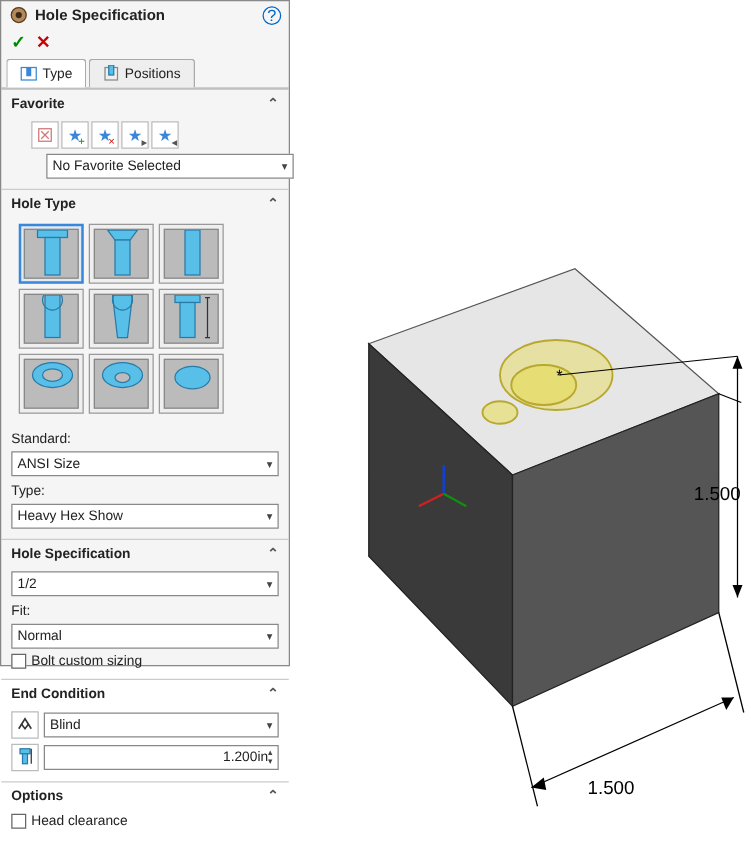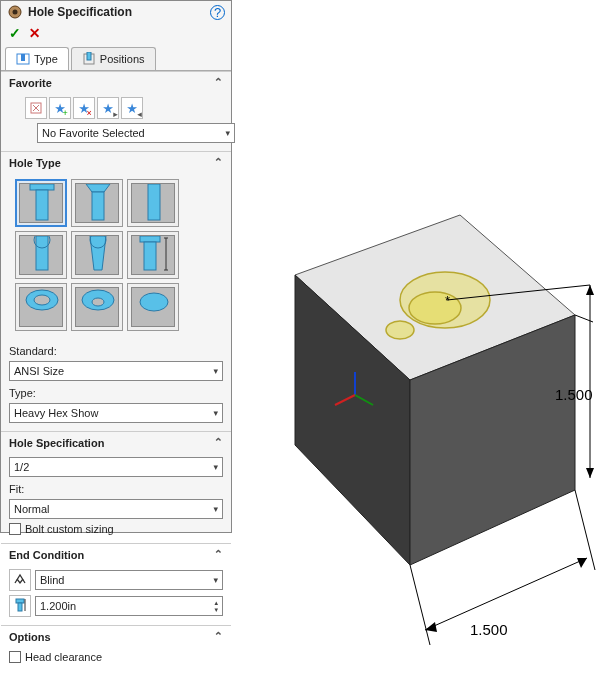--- a/index.html
+++ b/index.html
@@ -31,21 +31,21 @@
   .hole-grid { display:grid; grid-template-columns: repeat(3, 52px); gap:4px; padding: 2px 0 8px 6px;}
   .hole-btn { width:52px; height:48px; border:1px solid #999; background:#efefef; display:flex; align-items:center; justify-content:center; cursor:pointer; position:relative;}
   .hole-btn.selected { border:2px solid #3a87d9; background:#dfeaf5;}
   .hole-inner { width:44px; height:40px; background:#bbb; border:1px solid #888; position:relative; overflow:hidden;}
   .checkbox-row { display:flex; align-items:center; gap:4px; }
   .checkbox { width:12px; height:12px; border:1px solid #666; background:#fff; }
   .end-row { display:flex; gap:4px; align-items:center;}
   .end-icon { width:22px; height:22px; border:1px solid #bbb; background:#fff; display:flex; align-items:center; justify-content:center;}
   .end-dd { flex:1; }
   .depth-row { display:flex; gap:4px; align-items:center;}
-  .depth-input { flex:1; border:1px solid #888; background:#fff; height:20px; display:flex; align-items:center; padding:0 4px; justify-content:space-between;}
+  .depth-input { flex:1; border:1px solid #888; background:#fff; height:20px; display:flex; align-items:center; padding:0 4px; justify-content:flex-end;}
   .spinner { display:flex; flex-direction:column; font-size:7px; line-height:7px; color:#444;}
   .viewport { position:absolute; left:235px; top:0; width:366px; height:677px; }
   .tab-icon { width:14px; height:14px; display:inline-block;}
 </style>
 </head>
 <body>
 
 <div class="panel">
   <div class="panel-header">
     <div class="title-wrap">

